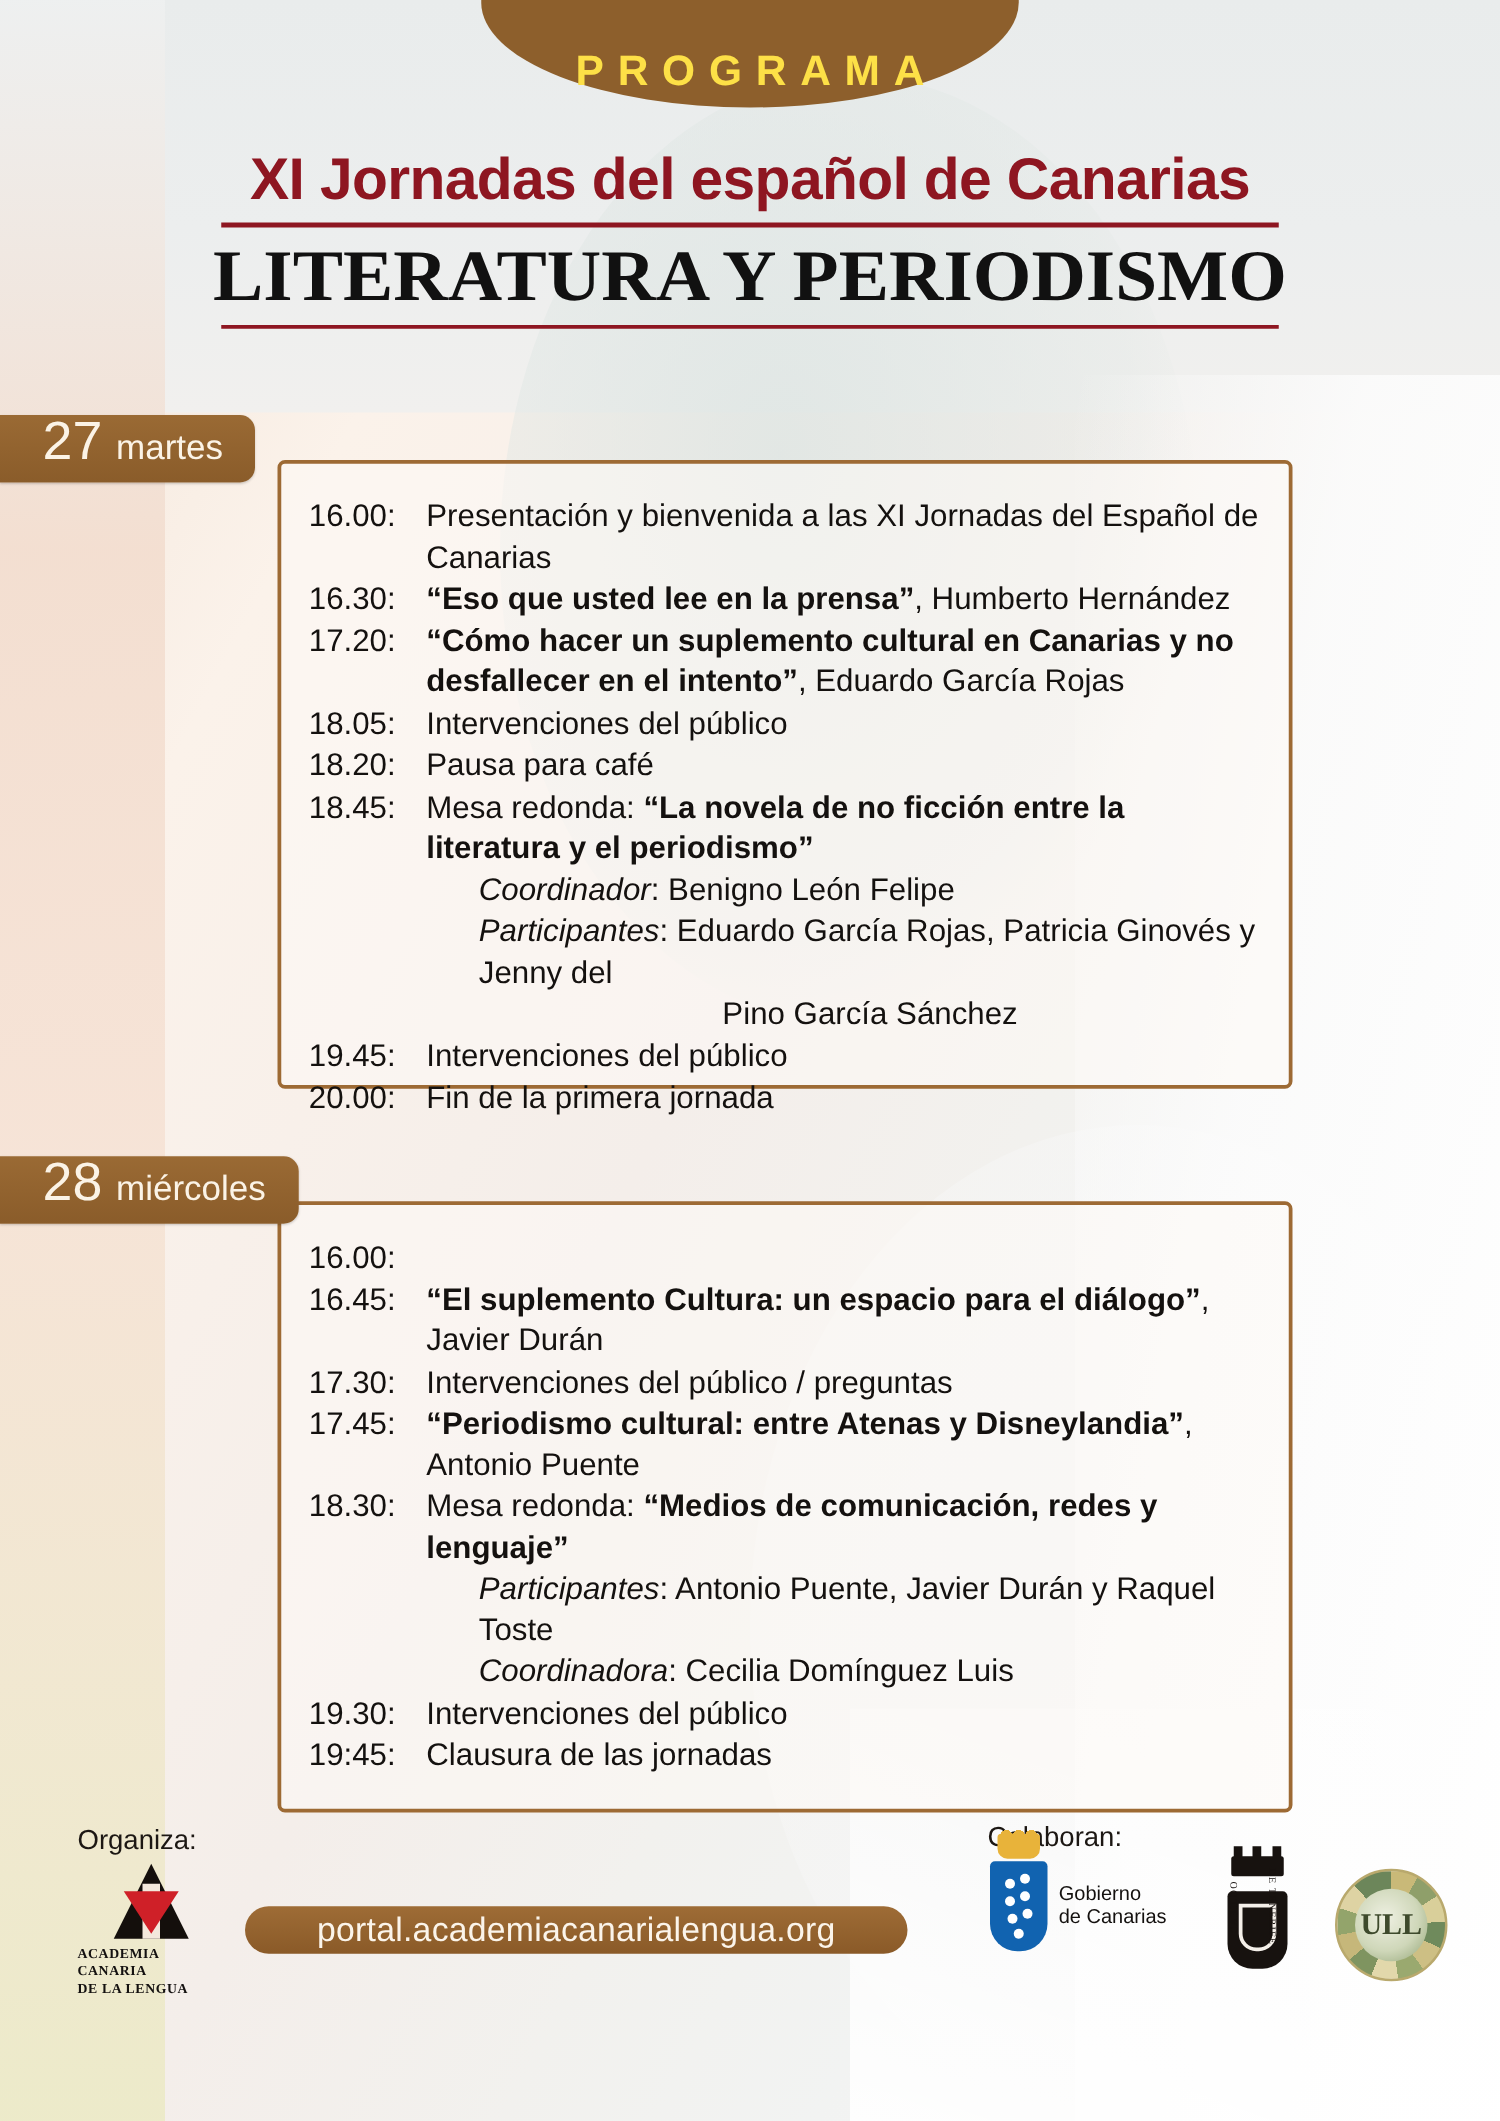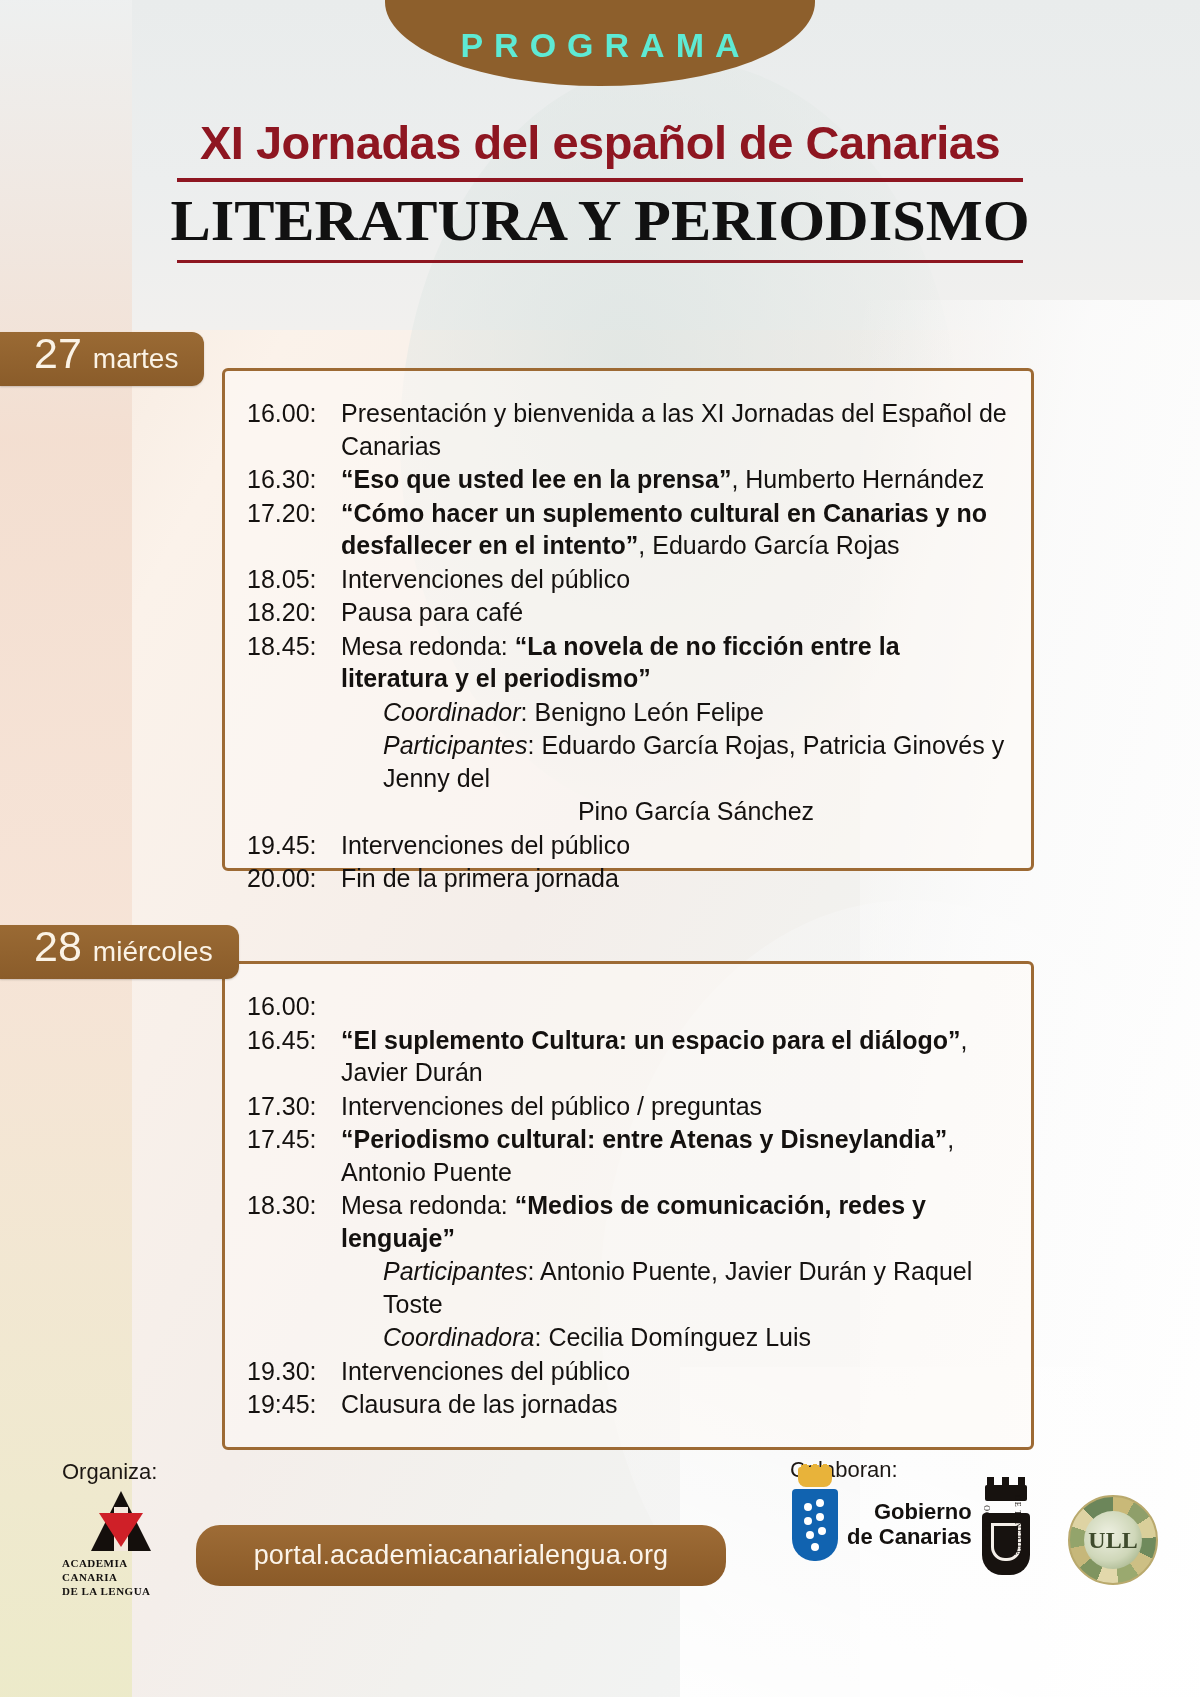--- a/index.html
+++ b/index.html
@@ -63,27 +63,28 @@
   
   .programa-banner {
     position: absolute; left: 50%; top: 0; transform: translateX(-50%);
     width: 430px; height: 86px;
     background: #8d5f2c;
     border-radius: 0 0 220px 220px / 0 0 86px 86px;
     display: flex; align-items: flex-start; justify-content: center;
     z-index: 5;
   }
   .programa-text {
-    color: #5eead4;
+    color: #fde047;
     font-size: 34px;
     font-weight: bold;
     letter-spacing: 11px;
-    padding-top: 26px;
+    padding-top: 2px;
     padding-left: 11px;
     font-family: "Liberation Sans", sans-serif;
+    margin-top: 36px;
   }
 
   
   .title-wrap { position: absolute; left: 0; right: 0; top: 118px; text-align: center; z-index: 4; }
   .title-1 {
     color: #8e1621;
     font-size: 47px;
     font-weight: bold;
     font-family: "Liberation Sans", sans-serif;
     letter-spacing: -0.5px;
@@ -190,21 +191,21 @@
     position: absolute; left: 50%; top: 16px; transform: translateX(-50%);
     width: 14px; height: 44px; background: #f3e8dc;
   }
   .acl-name {
     font-family: "Liberation Serif", serif;
     font-size: 11px; letter-spacing: .5px; color: #141110;
     margin-top: 4px; line-height: 1.25; font-weight: bold;
   }
   .url-pill {
     position: absolute; left: 196px; top: 78px;
-    width: 530px; height: 61px; border-radius: 24px;
+    width: 530px; height: 38px; border-radius: 24px;
     background: linear-gradient(180deg,#9e6c36 0%, #8a5a28 100%);
     display: flex; align-items: center; justify-content: center;
   }
   .url-text {
     color: #fbf4ea; font-size: 27px; letter-spacing: .2px;
     font-family: "Liberation Sans", sans-serif;
   }
   .gob-logo { position: absolute; left: 792px; top: 42px; display: flex; align-items: center; gap: 9px; }
   .gob-shield {
     width: 46px; height: 72px; background: #1163b0; border-radius: 4px 4px 22px 22px;
@@ -220,23 +221,22 @@
     content: ""; position: absolute; left: 2px; top: -7px; width: 30px; height: 9px;
     background: radial-gradient(circle at 5px 9px,#e8b33a 5px, transparent 5px),
                 radial-gradient(circle at 15px 9px,#e8b33a 5px, transparent 5px),
                 radial-gradient(circle at 25px 9px,#e8b33a 5px, transparent 5px);
   }
   .gob-dots { position: absolute; inset: 8px 10px; }
   .gob-dots span {
     position: absolute; width: 8px; height: 8px; background: #fff; border-radius: 50%;
   }
   .gob-text {
-    color: #14110f; font-size: 22px; line-height: 1.12; font-weight: bold;
-    font-family: "Liberation Sans", sans-serif;
-    text-align: right;
+    color: #14110f; font-size: 16px; line-height: 1.12; font-weight: normal;
+    font-family: "Liberation Sans", sans-serif;
   }
   .cabildo-logo { position: absolute; left: 968px; top: 38px; width: 76px; text-align: center; }
   .cab-shield {
     width: 48px; height: 62px; margin: 12px auto 0 auto; background: #17120f;
     border-radius: 4px 4px 20px 20px; position: relative;
   }
   .cab-shield::after{
     content:""; position:absolute; left:9px; top:10px; right:9px; bottom:14px;
     border:3px solid #f4efe9; border-radius: 0 0 14px 14px;
   }

